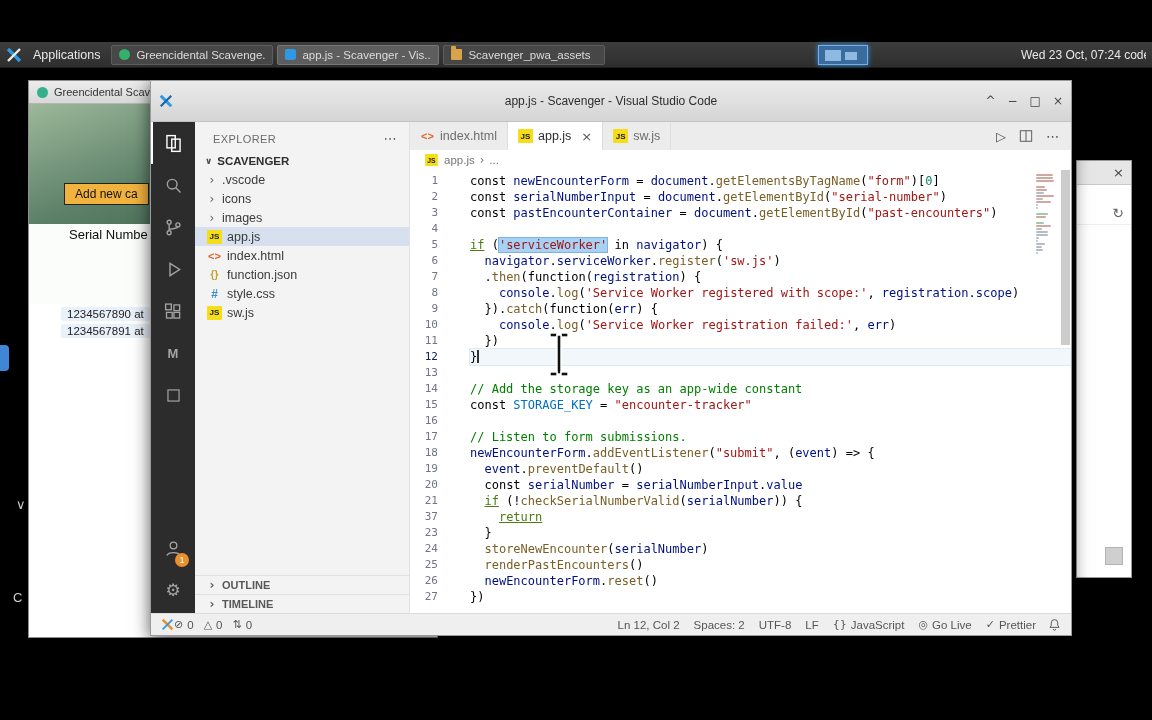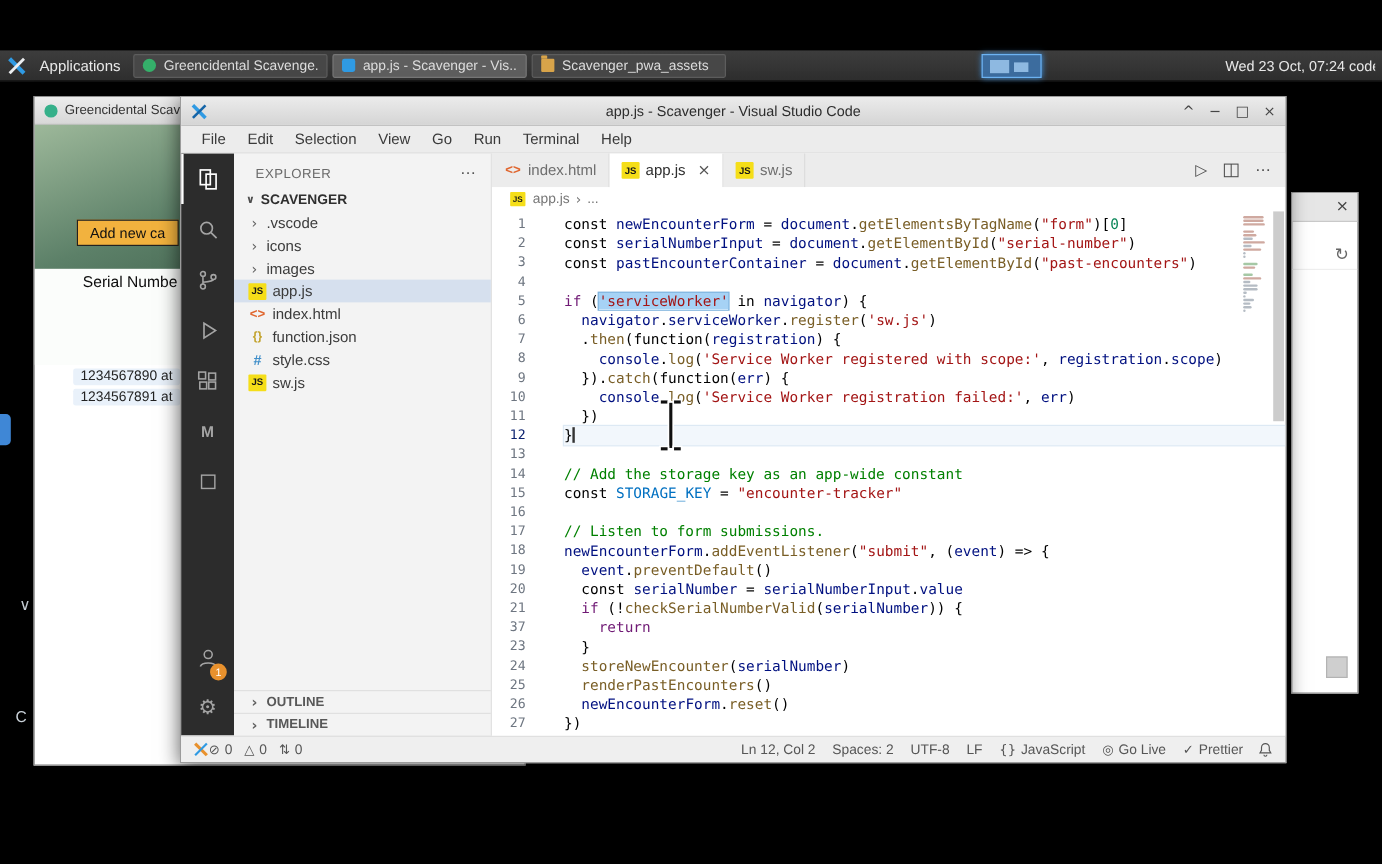--- a/index.html
+++ b/index.html
@@ -57,21 +57,21 @@
   
   .phantom{position:absolute;left:1076px;top:160px;width:56px;height:418px;background:#fff;border:1px solid #999;}
   .p-top{height:24px;background:#e6e6e6;border-bottom:1px solid #c9c9c9;display:flex;align-items:center;justify-content:flex-end;padding:0 7px;color:#444;font-size:13px;}
   .p-gap{height:16px;}
   .p-tool{height:24px;border-bottom:1px solid #eee;display:flex;align-items:center;justify-content:flex-end;padding:0 7px;color:#666;font-size:14px;}
   .p-sq{position:absolute;right:8px;bottom:12px;width:18px;height:18px;background:#cfcfcf;border:1px solid #b3b3b3;}
 
   
   .vscode{position:absolute;left:150px;top:80px;width:922px;height:556px;background:#fff;border:1px solid #9b9b9b;
           box-shadow:0 3px 16px rgba(0,0,0,.65);display:flex;flex-direction:column;}
-  .v-title{height:24px;background:linear-gradient(#ebebeb,#d5d5d5);display:flex;align-items:center;padding:0 8px;
+  .v-title{height:41px;background:linear-gradient(#ebebeb,#d5d5d5);display:flex;align-items:center;padding:0 8px;
            position:relative;border-bottom:1px solid #c2c2c2;flex:none;}
   .v-title-text{position:absolute;left:0;right:0;text-align:center;font-size:12px;color:#2d2d2d;}
   .v-controls{margin-left:auto;display:flex;gap:12px;color:#454545;font-size:12px;z-index:1;}
   .v-ctl{cursor:default;}
   .v-menu{height:23px;background:#ececec;display:flex;align-items:center;padding-left:8px;border-bottom:1px solid #ddd;flex:none;}
   .menu-item{font-size:12.5px;color:#3a3a3a;padding:0 9px;}
   .v-body{flex:1;display:flex;min-height:0;}
 
   .activity{width:44px;background:#2c2c2c;display:flex;flex-direction:column;align-items:center;flex:none;}
   .act-icon{width:44px;height:42px;display:flex;align-items:center;justify-content:center;color:#a4a4a4;position:relative;}
@@ -111,21 +111,21 @@
 
   .code-wrap{flex:1;display:flex;position:relative;overflow:hidden;background:#fff;}
   #gutter{width:40px;flex:none;text-align:right;padding-top:3px;font-family:"DejaVu Sans Mono",monospace;
           font-size:11px;line-height:16px;color:#6e7681;}
   .ln{height:16px;padding-right:12px;}
   .ln.cur{color:#0b216f;}
   #code-lines{flex:1;padding:3px 0 0 20px;font-family:"DejaVu Sans Mono",monospace;font-size:12px;line-height:16px;
               white-space:pre;color:#000;min-width:0;}
   .cl{height:16px;}
   .cur-line{background:#f2f7fc;outline:1px solid #dde9f4;}
-  .tk-kw{color:#000000;} .tk-ctrl{color:#701a75;} .tk-var{color:#001080;} .tk-fn{color:#795e26;}
+  .tk-kw{color:#000000;} .tk-ctrl{color:#4d7c0f;text-decoration:underline;} .tk-var{color:#001080;} .tk-fn{color:#795e26;}
   .tk-str{color:#a31515;} .tk-num{color:#098658;} .tk-cmt{color:#008000;} .tk-cnst{color:#0070c1;} .tk-pln{color:#000;}
   .hl{background:#a6d2f5;box-shadow:0 0 0 1px #7fb3de;}
   .caret{display:inline-block;width:2px;height:13px;background:#333;vertical-align:-2px;}
   #minimap{position:absolute;right:13px;top:4px;width:22px;display:flex;flex-direction:column;gap:1px;}
   .mm-line{height:2px;border-radius:1px;}
   .vscroll{position:absolute;right:0;top:0;width:11px;height:100%;}
   .vthumb{position:absolute;right:1px;top:0;width:9px;height:175px;background:rgba(110,110,110,.35);}
 
   .statusbar{height:22px;background:#efefef;border-top:1px solid #dcdcdc;display:flex;align-items:center;
              font-size:11.5px;color:#565656;padding:0 10px;flex:none;}
@@ -215,30 +215,20 @@
       </span>
       <span class="v-title-text">app.js - Scavenger - Visual Studio Code</span>
       <span class="v-controls">
         <span class="v-ctl glyph">^</span>
         <span class="v-ctl glyph">−</span>
         <span class="v-ctl glyph">□</span>
         <span class="v-ctl glyph">×</span>
       </span>
     </div>
 
-    <div class="v-menu" id="menubar">
-        <span class="menu-item">File</span>
-        <span class="menu-item">Edit</span>
-        <span class="menu-item">Selection</span>
-        <span class="menu-item">View</span>
-        <span class="menu-item">Go</span>
-        <span class="menu-item">Run</span>
-        <span class="menu-item">Terminal</span>
-        <span class="menu-item">Help</span>
-      </div>
 
     <div class="v-body">
 
       <div class="activity">
         <span class="act-icon active">
           <svg width="21" height="21" viewBox="0 0 24 24" fill="none" stroke="currentColor" stroke-width="1.6">
               <rect x="4.5" y="3" width="9.5" height="14"></rect>
               <rect x="10" y="7" width="9.5" height="14"></rect>
             </svg>
         </span>

